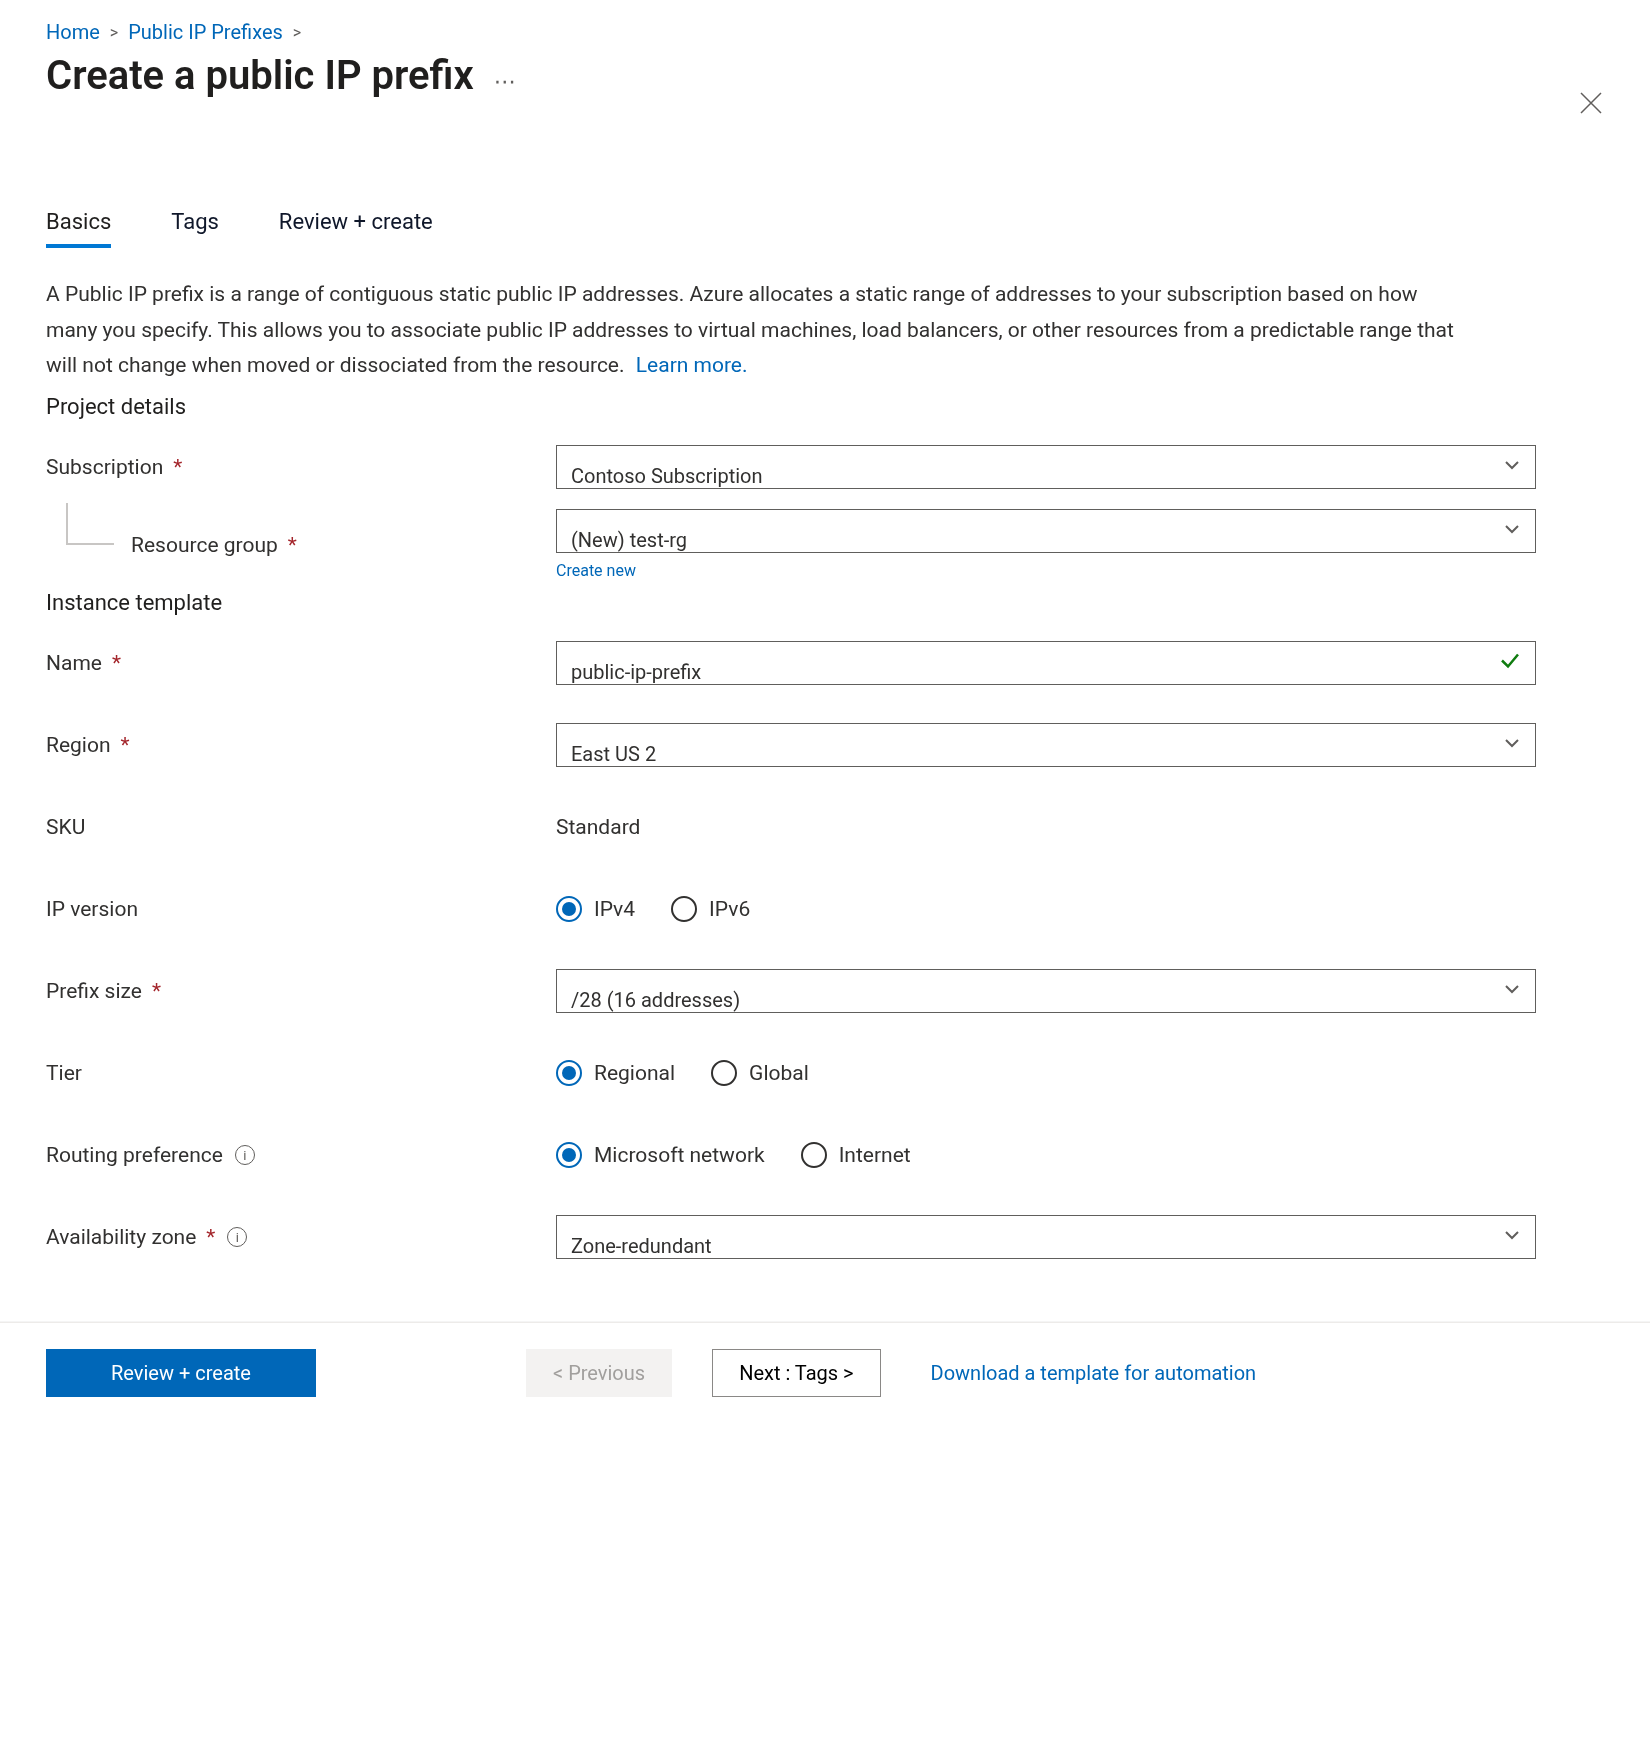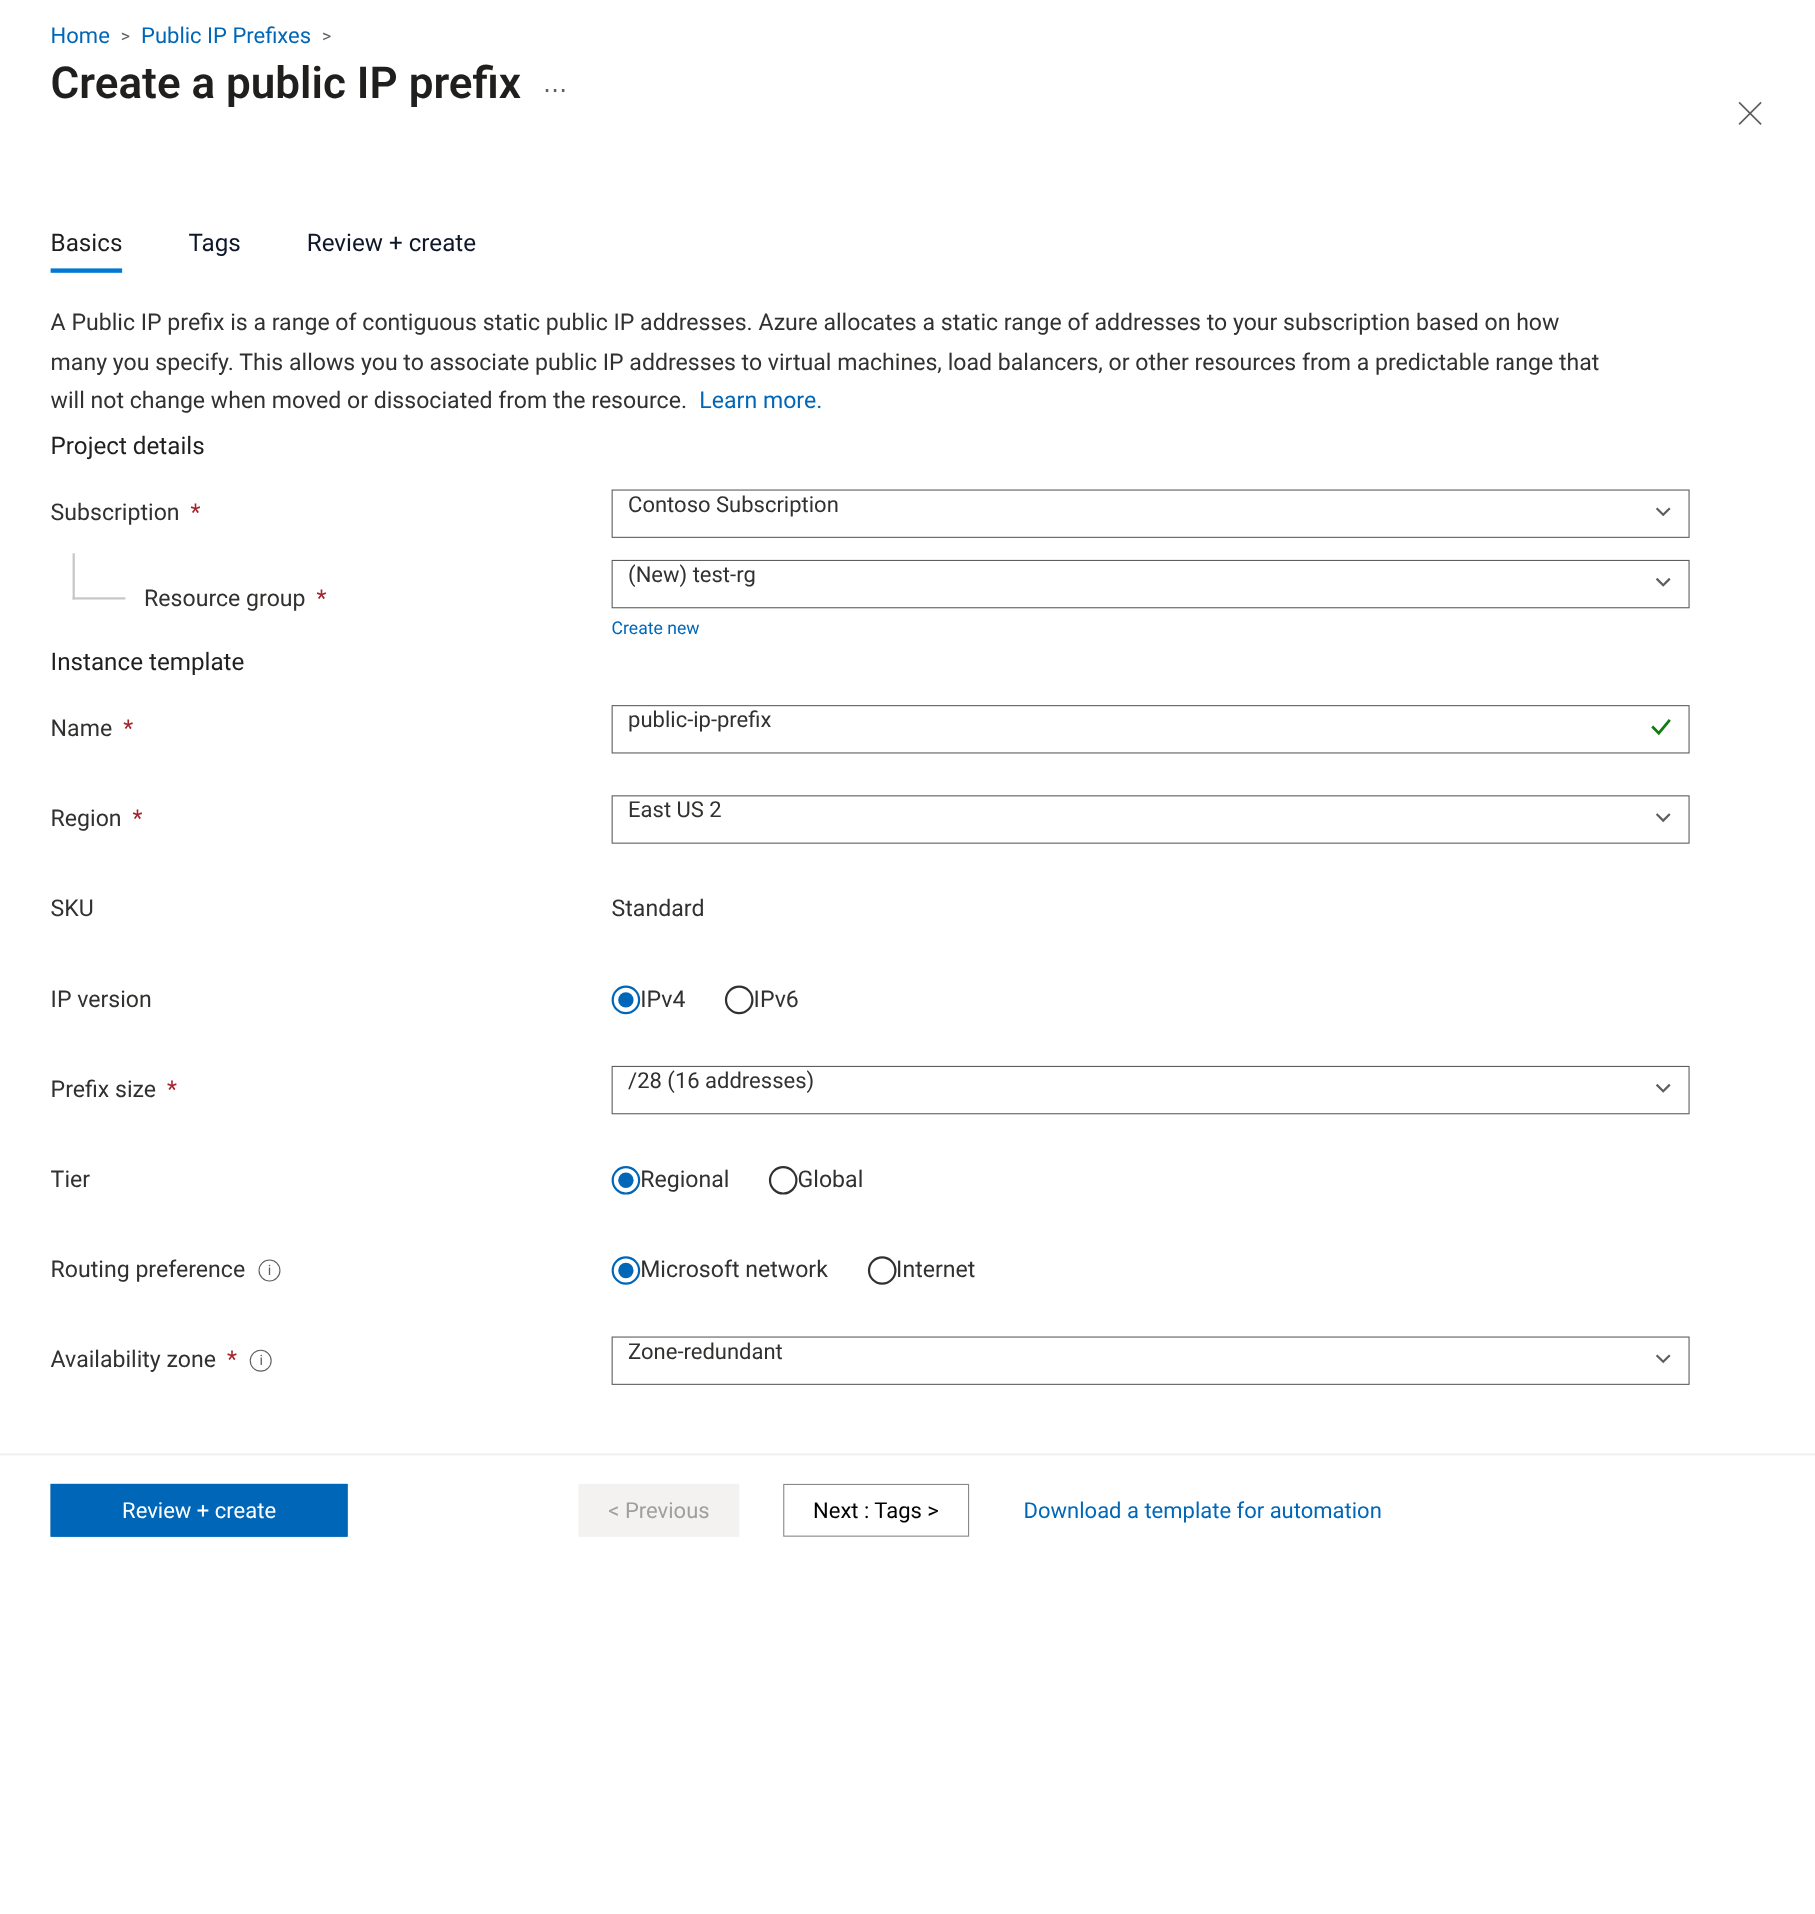--- a/index.html
+++ b/index.html
@@ -113,21 +113,21 @@
   .select, .text-input {
     width: 100%;
     height: 44px;
     border: 1px solid #605e5c;
     background: #fff;
     font-size: 20px;
     padding: 0 42px 0 14px;
     font-family: inherit;
     color: #323130;
     position: relative;
-    display: flex; align-items: flex-start;
+    display: flex; align-items: flex-end;
   }
   .select { cursor: pointer; }
   .select .chev-down {
     position: absolute; right: 14px; top: 50%; transform: translateY(-50%);
   }
   .text-input .check {
     position: absolute; right: 14px; top: 50%; transform: translateY(-50%);
     color: #107c10;
   }
   .create-new-link {
@@ -135,21 +135,21 @@
     color: #0067b8;
     font-size: 16px;
     text-decoration: none;
     margin-top: 8px;
   }
   .static-value { font-size: 21px; color:#323130; }
   .radio-row {
     display: flex; gap: 36px; align-items:center;
   }
   .radio {
-    display:flex; align-items:center; 
+    display:flex; align-items:center; gap:12px;
     font-size:21px; cursor:pointer;
   }
   .radio-circle {
     width:26px; height:26px; border-radius:50%;
     border:2px solid #323130;
     display:flex; align-items:center; justify-content:center;
     flex-shrink:0;
   }
   .radio.selected .radio-circle { border-color:#0067b8; }
   .radio.selected .radio-dot {

